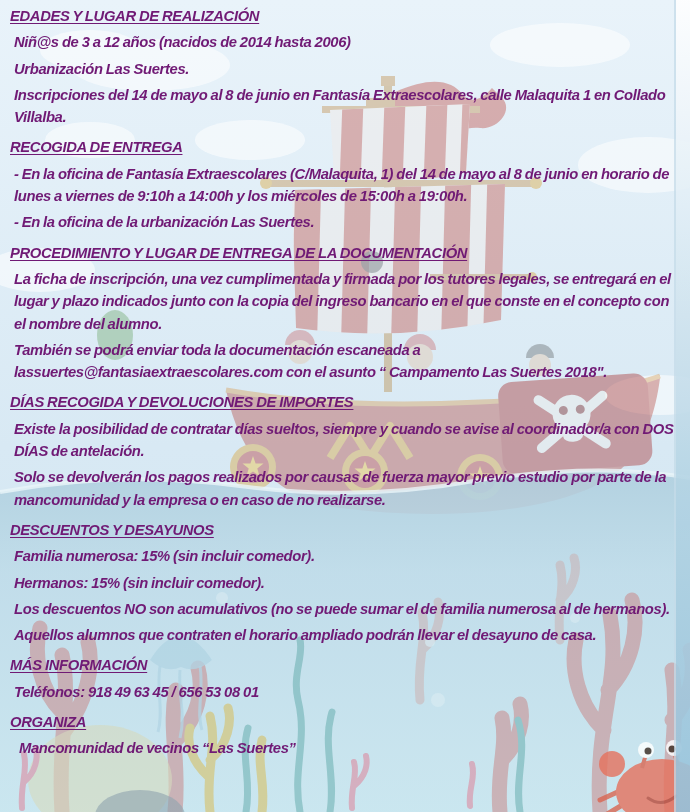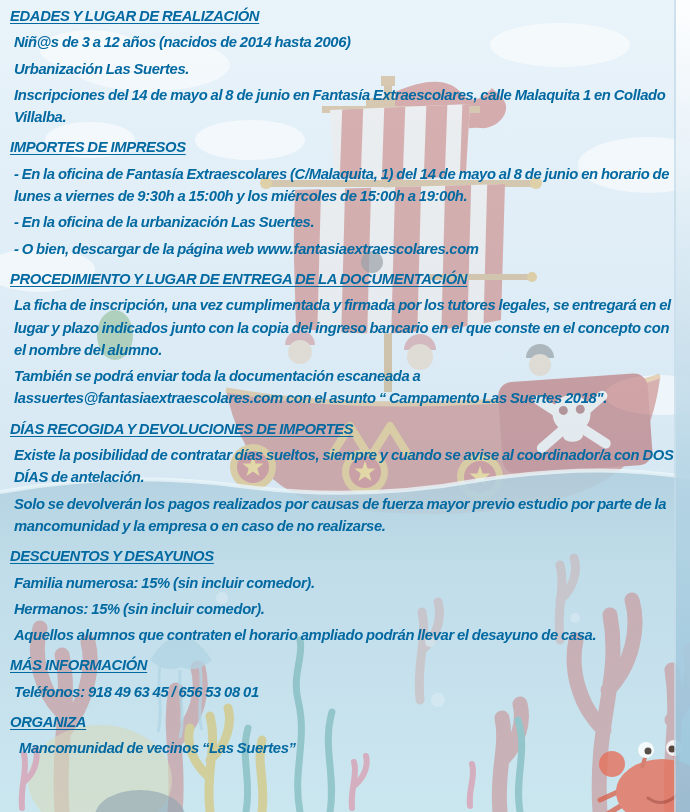--- a/index.html
+++ b/index.html
@@ -5,21 +5,21 @@
   html,body { margin:0; padding:0; background:#ffffff; }
   .stage {
     position:relative; width:690px; height:812px; overflow:hidden;
     background:#dceaf5;
     font-family:"Liberation Sans", sans-serif;
   }
   svg.bg { position:absolute; left:0; top:0; width:690px; height:812px; }
   .content {
     position:absolute; left:0; top:0; width:690px; height:812px;
     box-sizing:border-box; padding:5px 8px 0 10px;
-    color:#0369a1; font-weight:bold; font-style:italic;
+    color:#701a75; font-weight:bold; font-style:italic;
     font-size:14.8px; line-height:22.3px;
     letter-spacing:-0.35px; word-spacing:-0.6px;
   }
   .sec { margin:0; }
   .sec + .sec { margin-top:8px; }
   .sec h2 { margin:0; font-size:inherit; font-weight:bold; }
   .sec h2 .u { text-decoration:underline; text-decoration-thickness:1.4px; text-underline-offset:2px; }
   .sec p { margin:4px; }
   .indent { padding-left:5px; }
 </style>
@@ -220,42 +220,42 @@
   <div class="content">
 
     <section class="sec">
       <h2><span class="u">EDADES Y LUGAR DE REALIZACIÓN</span></h2>
       <p>Niñ@s de 3 a 12 años (nacidos de 2014 hasta 2006)</p>
       <p>Urbanización Las Suertes.</p>
       <p>Inscripciones del 14 de mayo al 8 de junio en Fantasía Extraescolares, calle Malaquita 1 en Collado Villalba.</p>
     </section>
 
     <section class="sec">
-      <h2><span class="u">IMPORTES DE IMPRESOS</span></h2>
-      <p>- En la oficina de Fantasía Extraescolares (C/Malaquita, 1) del 14 de mayo al 8 de junio en horario de lunes a viernes de 9:30h a 15:00h y los miércoles de 15:00h a 19:00h.</p>
+      <h2><span class="u">RECOGIDA DE ENTREGA</span></h2>
+      <p>- En la oficina de Fantasía Extraescolares (C/Malaquita, 1) del 14 de mayo al 8 de junio en horario de lunes a viernes de 9:10h a 14:00h y los miércoles de 15:00h a 19:00h.</p>
       <p>- En la oficina de la urbanización Las Suertes.</p>
-      <p>- O bien, descargar de la página web www.fantasiaextraescolares.com</p>
     </section>
 
     <section class="sec">
       <h2><span class="u">PROCEDIMIENTO Y LUGAR DE ENTREGA DE LA DOCUMENTACIÓN</span></h2>
       <p>La ficha de inscripción, una vez cumplimentada y firmada por los tutores legales, se entregará en el lugar y plazo indicados junto con la copia del ingreso bancario en el que conste en el concepto con el nombre del alumno.</p>
       <p>También se podrá enviar toda la documentación escaneada a lassuertes@fantasiaextraescolares.com con el asunto “ Campamento Las Suertes 2018".</p>
     </section>
 
     <section class="sec">
       <h2><span class="u">DÍAS RECOGIDA Y DEVOLUCIONES DE IMPORTES</span></h2>
       <p>Existe la posibilidad de contratar días sueltos, siempre y cuando se avise al coordinador/a con DOS DÍAS de antelación.</p>
       <p>Solo se devolverán los pagos realizados por causas de fuerza mayor previo estudio por parte de la mancomunidad y la empresa o en caso de no realizarse.</p>
     </section>
 
     <section class="sec">
       <h2><span class="u">DESCUENTOS Y DESAYUNOS</span></h2>
       <p>Familia numerosa: 15% (sin incluir comedor).</p>
       <p>Hermanos: 15% (sin incluir comedor).</p>
+      <p>Los descuentos NO son acumulativos (no se puede sumar el de familia numerosa al de hermanos).</p>
       <p>Aquellos alumnos que contraten el horario ampliado podrán llevar el desayuno de casa.</p>
     </section>
 
     <section class="sec">
       <h2><span class="u">MÁS INFORMACIÓN</span></h2>
       <p>Teléfonos: 918 49 63 45 / 656 53 08 01</p>
     </section>
 
     <section class="sec">
       <h2><span class="u">ORGANIZA</span></h2>

